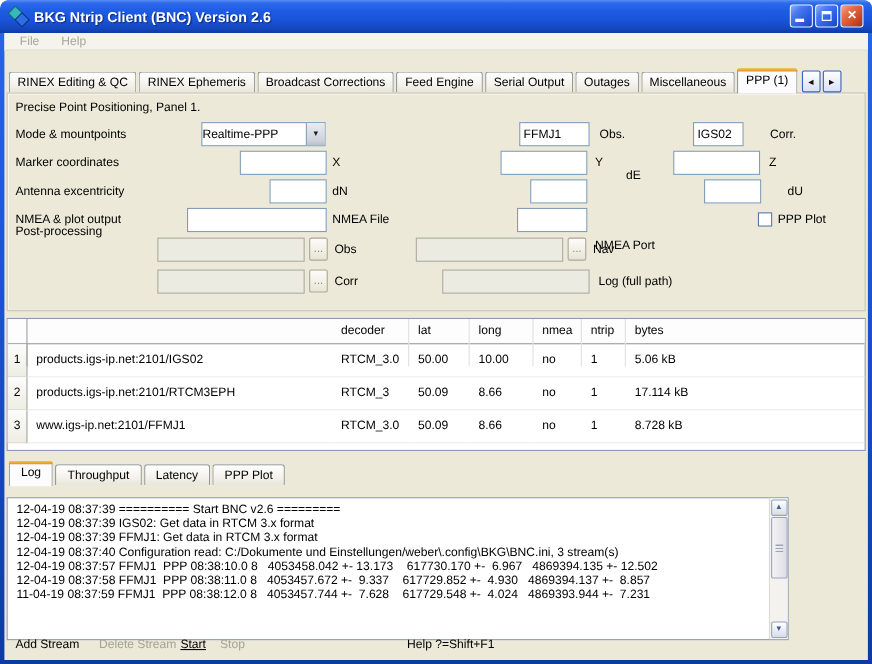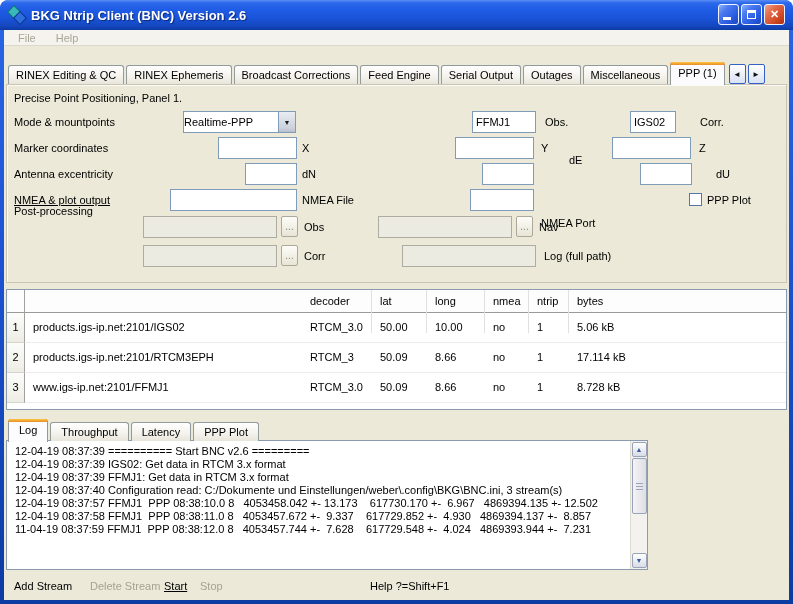--- a/index.html
+++ b/index.html
@@ -59,21 +59,21 @@
   .t-head .hm{white-space:pre;padding-left:12px;margin-top:43px;}
   .t-head .hnum{border-right:1px solid #a0a0a0;padding:0;}
   .t-head>div:last-child{border-right:none;}
   .t-row{height:30px;}
   .t-row>div{line-height:29px;padding-left:8px;white-space:nowrap;overflow:hidden;border-bottom:1px solid #ececec;}
   .t-row .num{padding:0;text-align:center;background:linear-gradient(180deg,#fcfcfb,#eeede4);border-right:1px solid #a0a0a0;border-bottom:1px solid #d8d6ca;}
   
   .logtabs{position:absolute;left:8px;top:418px;height:23px;display:flex;align-items:flex-end;z-index:3;}
   .logtabs .tab{padding:0 10px;}
   
-  .logbox{position:absolute;left:6px;top:440px;width:642px;height:130px;background:#fff;border:1px solid #8a9bb0;display:flex;}
+  .logbox{position:absolute;left:6px;top:452px;width:711px;height:130px;background:#fff;border:1px solid #8a9bb0;display:flex;}
   .logtext{flex:1;padding:4px 0 0 8px;overflow:hidden;}
   .logline{white-space:pre;line-height:13px;font-size:11px;}
   .scrollbar{width:17px;background:#f3f2ee;border-left:1px solid #dedcd2;display:flex;flex-direction:column;align-items:center;}
   .sb-btn{width:15px;height:15px;margin:1px 0;border:1px solid #98a3b8;border-radius:2px;background:linear-gradient(180deg,#ffffff,#d8dce6);color:#3c5a9c;font-size:7px;display:flex;align-items:center;justify-content:center;}
   .sb-thumb{position:relative;width:15px;height:56px;border:1px solid #98a3b8;border-radius:2px;background:linear-gradient(90deg,#f4f4f6,#dddde4);}
   .sb-grip{position:absolute;left:3px;top:24px;width:7px;height:8px;background:repeating-linear-gradient(180deg,#9aa4bc 0 1px,transparent 1px 3px);}
   .sb-track{flex:1;}
   
   .bottombar{position:absolute;left:4px;top:572px;width:785px;height:28px;}
   .flatbtn{position:absolute;top:0;height:28px;line-height:28px;background:none;border:none;font-family:"Liberation Sans",sans-serif;font-size:11px;color:#000;padding:0;white-space:nowrap;}
@@ -151,21 +151,21 @@
   <span class="f-label" style="left:699px;top:137px;">Z</span>
 
   <span class="f-label" style="left:14px;top:163px;">Antenna excentricity</span>
   <input class="f-input" style="left: 245px; top: 163px; width: 52px;">
   <span class="f-label" style="left:302px;top:163px;">dN</span>
   <input class="f-input" style="left: 482px; top: 163px; width: 52px;">
   <span class="f-label" style="left:541px;top:149px;margin-left:28px;">dE</span>
   <input class="f-input" style="left: 640px; top: 163px; width: 52px;">
   <span class="f-label" style="left:676px;top:163px;margin-left:40px;">dU</span>
 
-  <span class="f-label" style="left:14px;top:189px;text-decoration:underline;">NMEA &amp; plot output</span>
+  <span class="f-label" style="left:14px;top:189px;">NMEA &amp; plot output</span>
   <input class="f-input" style="left: 170px; top: 189px; width: 127px;">
   <span class="f-label" style="left:302px;top:189px;">NMEA File</span>
   <input class="f-input" style="left: 470px; top: 189px; width: 64px;">
   <span class="f-label" style="left:541px;top:189px;margin-top:23px;">NMEA Port</span>
   <span class="checkbox"></span>
   <span class="f-label" style="left:707px;top:189px;">PPP Plot</span>
 
   <span class="f-label" style="left:14px;top:200px;">Post-processing</span>
   <input class="f-input" disabled="" style="left: 143px; top: 216px; width: 134px;">
   <button class="dots" style="left:281px;top:216px;">...</button>

